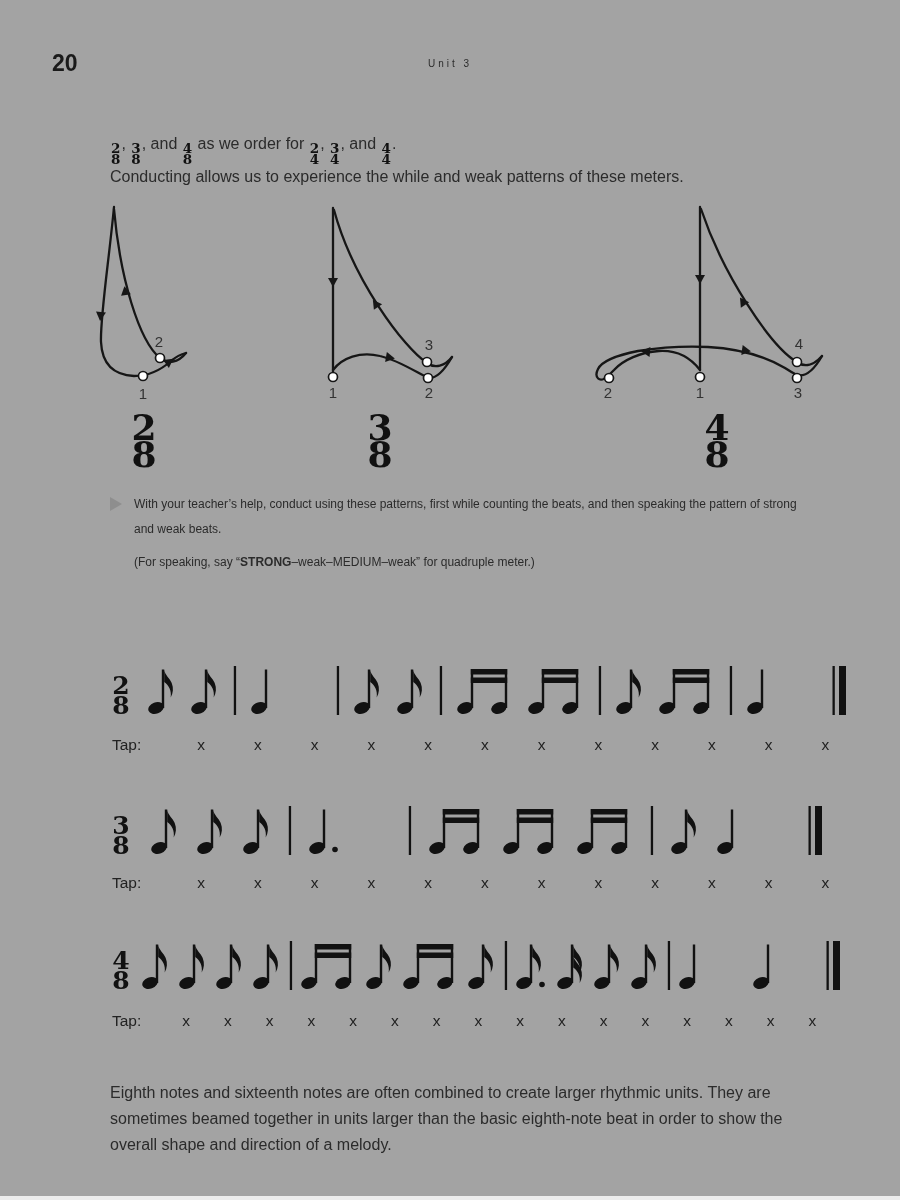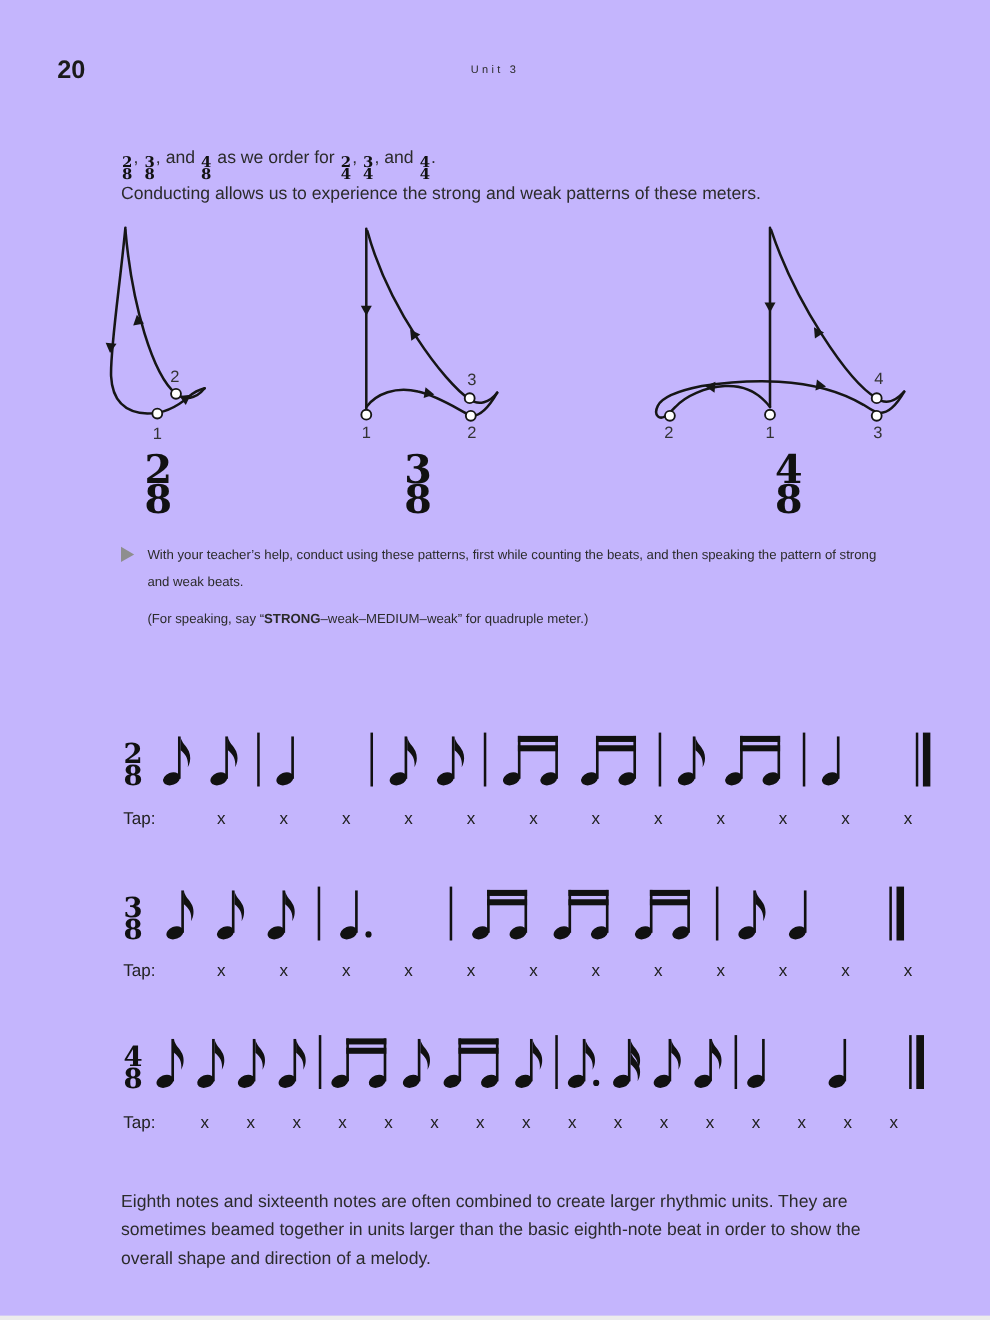--- a/index.html
+++ b/index.html
@@ -1,16 +1,16 @@
 <!DOCTYPE html>
 <html><head>
 <meta charset="utf-8">
 <style>
   html,body{margin:0;padding:0;background:#fff;}
-  .page{position:relative;width:900px;height:1200px;background:#c4b5fd;overflow:hidden;
+  .page{position:relative;width:900px;height:1200px;background:#a3a3a3;overflow:hidden;
         font-family:"Liberation Sans",sans-serif;color:#2b2b2b;}
   .pagenum{position:absolute;left:52px;top:50px;font-size:23px;font-weight:bold;color:#1a1a1a;}
   .unit{position:absolute;left:0;right:0;top:58px;text-align:center;font-size:10px;
         letter-spacing:3px;color:#2b2b2b;}
   .intro{position:absolute;left:110px;top:131px;font-size:16px;line-height:26px;}
   .introline1{white-space:nowrap;}
   .frac{display:inline-flex;flex-direction:column;align-items:center;vertical-align:-4px;
         font-family:"DejaVu Serif",serif;font-weight:bold;font-size:13.5px;line-height:10.5px;
         color:#111;margin:0 1px;}
   .diag{position:absolute;}
@@ -59,21 +59,21 @@
         </span><span> as we order for </span><span class="frac">
           <span>2</span>
           <span>4</span>
         </span><span>, </span><span class="frac">
           <span>3</span>
           <span>4</span>
         </span><span>, and </span><span class="frac">
           <span>4</span>
           <span>4</span>
         </span><span>.</span></div>
-    <div>Conducting allows us to experience the strong and weak patterns of these meters.</div>
+    <div>Conducting allows us to experience the while and weak patterns of these meters.</div>
   </div>
 
   <svg class="diag" style="left:86px;top:200px" width="120" height="205" viewBox="0 0 120 205">
     <path d="M 28 7 C 23 60 14 118 15 142 C 16 163 27 175 48 176 C 64 176 76 169 85 161 C 91 156 96 154 100 153"></path>
     <path d="M 100 153 C 92 163 82 164 74 158 C 53 141 34 78 28 9"></path>
     <polygon class="ah" points="0,-5 9,0 0,5" transform="translate(15,112) rotate(96)"></polygon>
     <polygon class="ah" points="0,-5 9,0 0,5" transform="translate(80,164) rotate(-35)"></polygon>
     <polygon class="ah" points="0,-5 9,0 0,5" transform="translate(40,95) rotate(-100)"></polygon>
     <circle cx="57" cy="176" r="4.5"></circle>
     <circle cx="74" cy="158" r="4.5"></circle>

